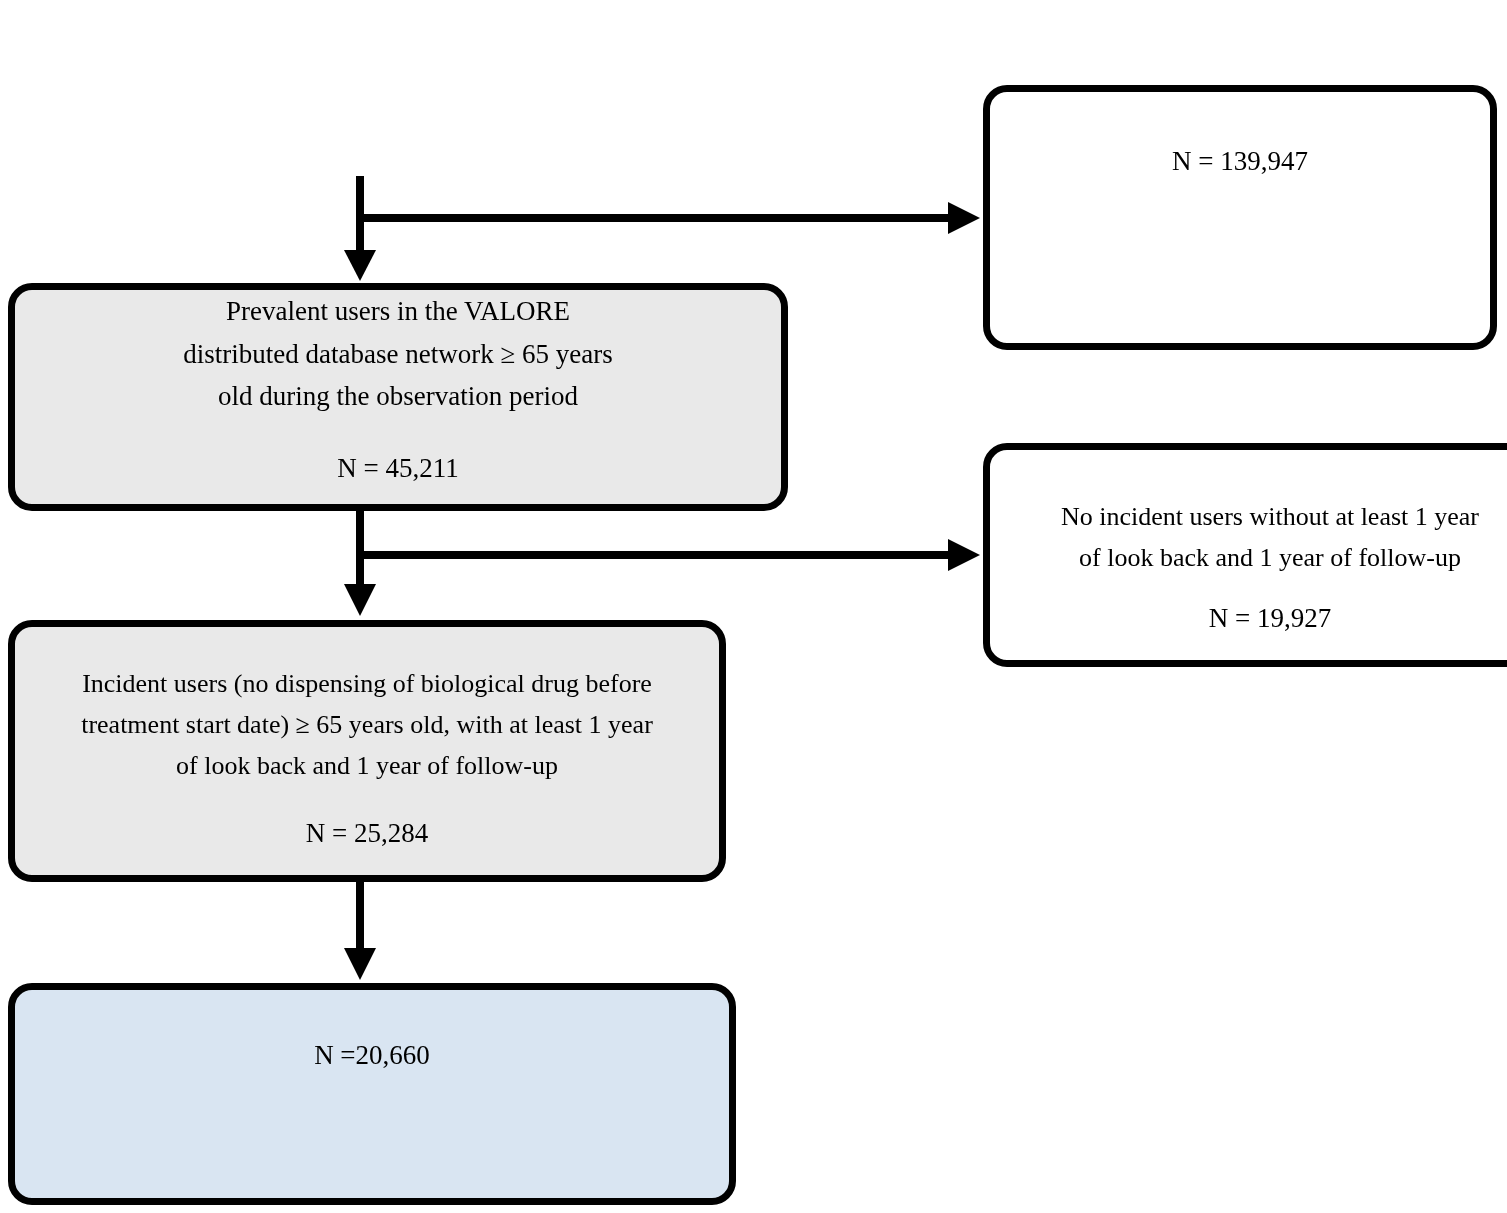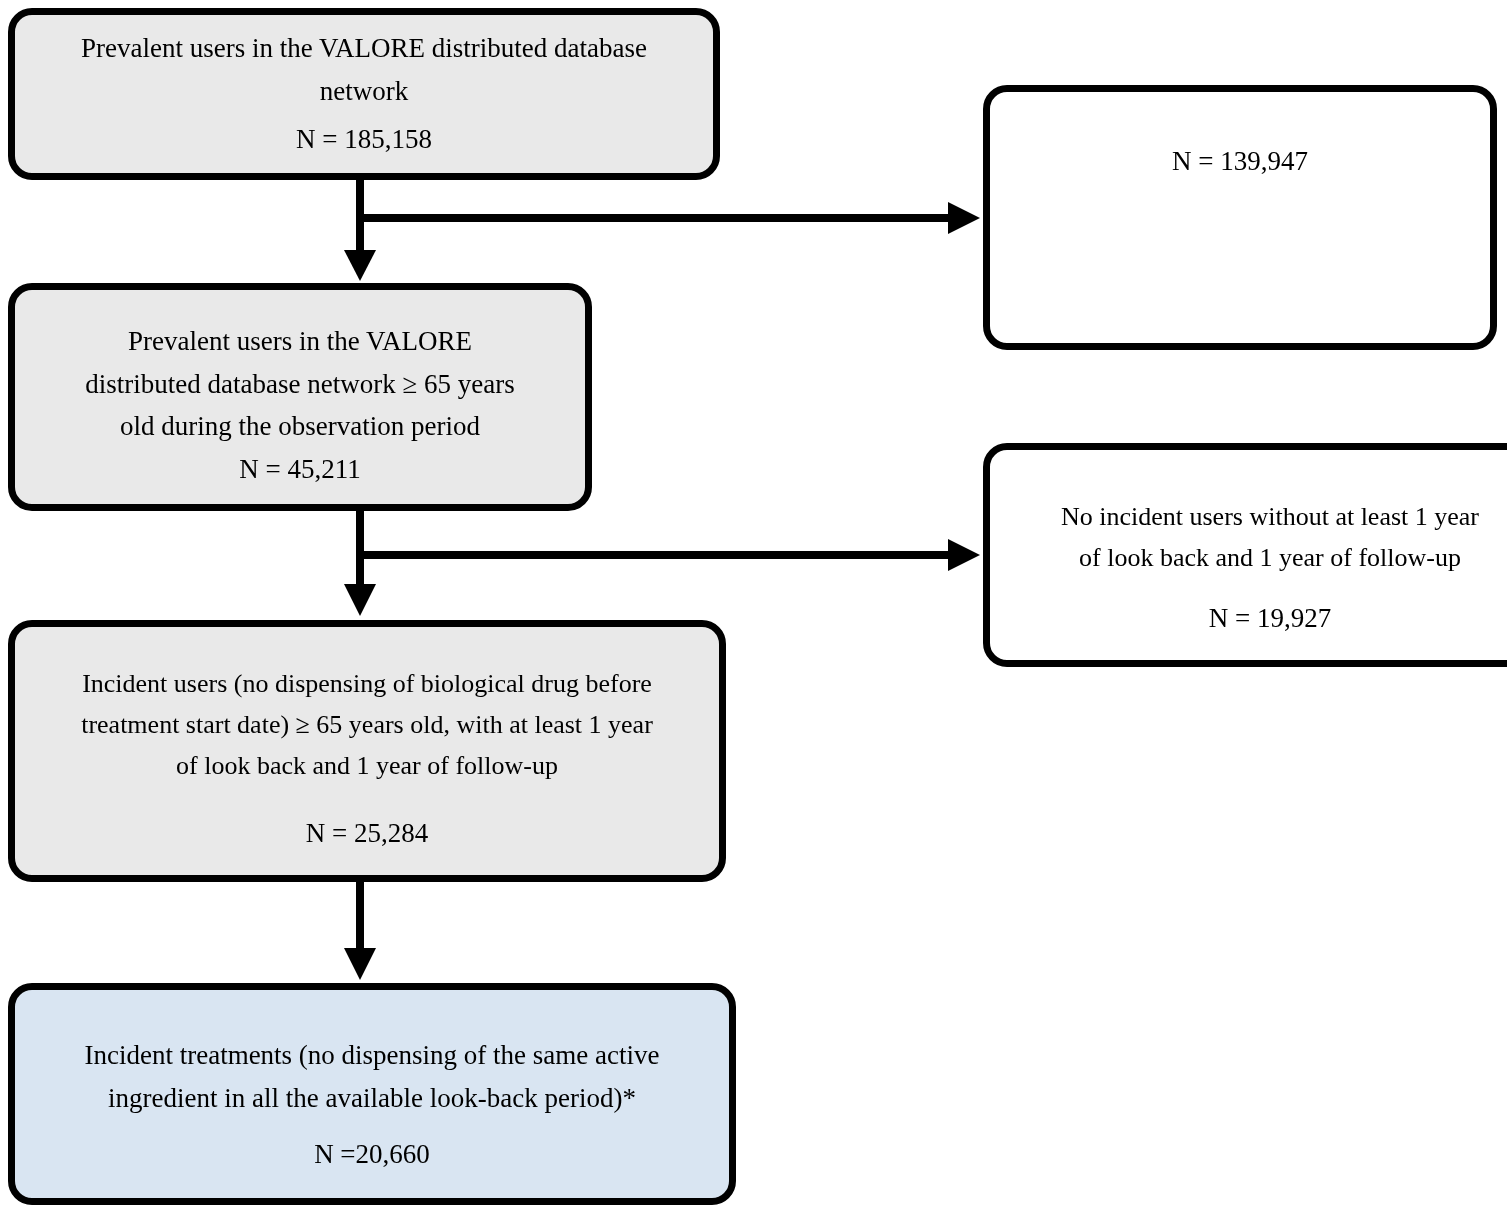--- a/index.html
+++ b/index.html
@@ -42,21 +42,21 @@
     line-height: 1.58;
     padding: 0 2px;
   }
   .fill-gray  { background: #e9e9e9; }
   .fill-white { background: #ffffff; }
   .fill-blue  { background: #d9e5f2; }
 
   
   .b1 { left: 8px;   top: 8px;   width: 712px; height: 172px; padding-top: 12px; padding-bottom: 12px; }
   .r1 { left: 983px; top: 85px;  width: 514px; height: 265px; padding-top: 48px; padding-bottom: 50px; }
-  .b2 { left: 8px;   top: 283px; width: 584px; height: 228px; padding-top: 30px; padding-bottom: 14px; }
+  .b2 { left: 8px;   top: 283px; width: 780px; height: 228px; padding-bottom: 14px; }
   .r2 { left: 983px; top: 443px; width: 574px; height: 224px; padding-top: 46px; padding-bottom: 20px; }
   .b3 { left: 8px;   top: 620px; width: 718px; height: 262px; padding-top: 36px; padding-bottom: 20px; text-align: center; }
   .b4 { left: 8px;   top: 983px; width: 728px; height: 222px; padding-top: 44px; padding-bottom: 22px; }
 
   .b3 .box-title { font-size: 26px; }
   .r2 .box-title { font-size: 26px; }
 </style>
 </head>
 <body>
 
@@ -83,43 +83,36 @@
       <line x1="360" y1="555" x2="950" y2="555" stroke="#000" stroke-width="8"></line>
       <polygon points="948,539 948,571 980,555" fill="#000"></polygon>
     </g>
 
     <g>
       <line x1="360" y1="878" x2="360" y2="950" stroke="#000" stroke-width="8"></line>
       <polygon points="344,948 376,948 360,980" fill="#000"></polygon>
     </g>
   </svg>
 
-  <div class="box fill-gray b1">
-    <div class="box-title">Prevalent users in the VALORE distributed database
-network</div>
-    <div class="box-n">N = 185,158</div>
-  </div>
 
   <div class="box fill-gray b2">
     <div class="box-title">Prevalent users in the VALORE
 distributed database network ≥ 65 years
 old during the observation period</div>
     <div class="box-n">N = 45,211</div>
   </div>
 
   <div class="box fill-gray b3">
     <div class="box-title">Incident users (no dispensing of biological drug before
 treatment start date) ≥ 65 years old, with at least 1 year
 of look back and 1 year of follow-up</div>
     <div class="box-n">N = 25,284</div>
   </div>
 
   <div class="box fill-blue b4">
-    <div class="box-title">Incident treatments (no dispensing of the same active
-ingredient in all the available look-back period)*</div>
     <div class="box-n">N =20,660</div>
   </div>
 
   <div class="box fill-white r1">
     <div class="box-n">N = 139,947</div>
   </div>
 
   <div class="box fill-white r2">
     <div class="box-title">No incident users without at least 1 year
 of look back and 1 year of follow-up</div>

